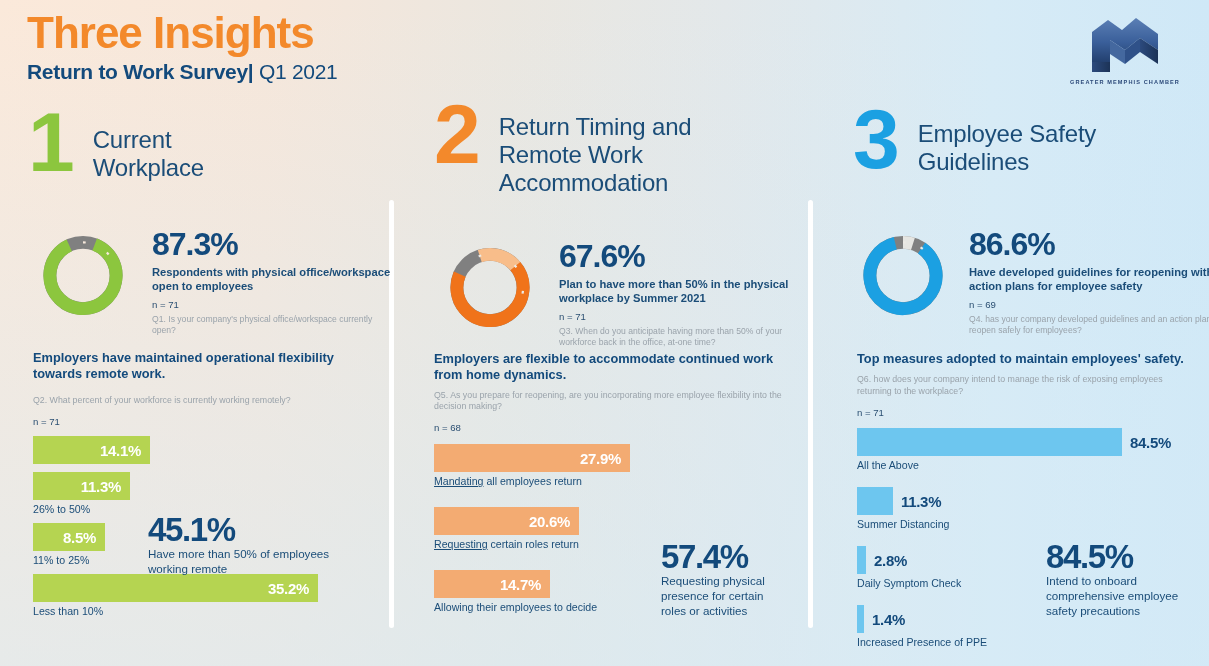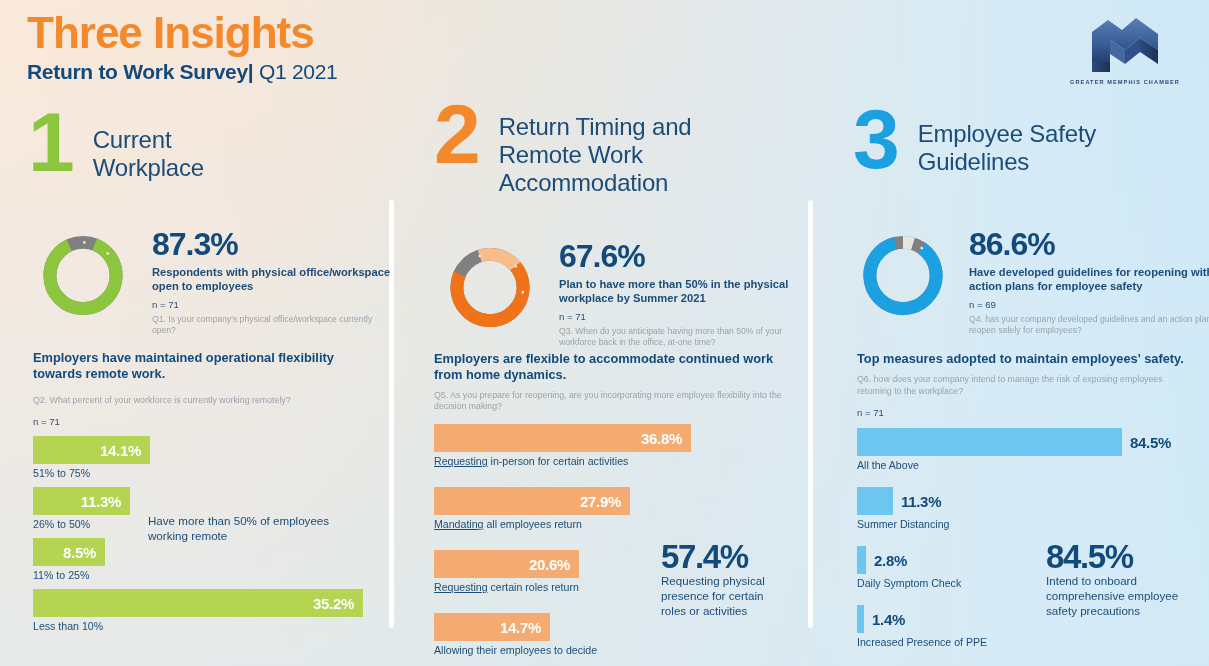--- a/index.html
+++ b/index.html
@@ -146,43 +146,43 @@
       <div class="sect-title">Employers have maintained operational flexibility towards remote work.</div>
       <div class="sect-q" style="margin-top:12px;">Q2. What percent of your workforce is currently working remotely?</div>
       <div class="sect-n" style="margin-top:10px;">n = 71</div>
     </div>
 
     <div class="barrow" style="left:33px; top:428px;">
       <div style="margin-top:8px;">
         <div class="bar g" style="width:117px;">
           <span class="bar-val">14.1%</span>
         </div>
-        <div class="bar-lbl">51% to 75%</div>
       </div>
       <div style="margin-top:8px;">
         <div class="bar g" style="width:97px;">
           <span class="bar-val">11.3%</span>
         </div>
         <div class="bar-lbl">26% to 50%</div>
       </div>
       <div style="margin-top:8px;">
         <div class="bar g" style="width:72px;">
           <span class="bar-val">8.5%</span>
         </div>
         <div class="bar-lbl">11% to 25%</div>
       </div>
       <div style="margin-top:8px;">
-        <div class="bar g" style="width:330px;text-align:center;">
+        <div class="bar g" style="width:285px;text-align:center;">
           <span class="bar-val">35.2%</span>
         </div>
         <div class="bar-lbl">Less than 10%</div>
       </div>
     </div>
 
     <div style="position:absolute; left:148px; top:513px; width:200px;">
+      <div class="callout-num">45.1%</div>
       <div class="callout-txt">Have more than 50% of employees working remote</div>
     </div>
   </div>
 
   <div class="col" id="col2">
 
     <div class="numhead" style="left:40px; top:100px;">
       <div class="bignum" id="n2">2</div>
       <div class="headtxt" style="margin-left:22px; margin-top:13px; width:250px;">
         <div>Return Timing and</div>
@@ -208,26 +208,20 @@
       </div>
     </div>
 
     <div style="position:absolute; left:40px; top:351px; width:348px;">
       <div class="sect-title">Employers are flexible to accommodate continued work from home dynamics.</div>
       <div class="sect-q" style="margin-top:6px;">Q5. As you prepare for reopening, are you incorporating more employee flexibility into the decision making?</div>
       <div class="sect-n" style="margin-top:9px;">n = 68</div>
     </div>
 
     <div class="barrow" style="left:40px; top:424px;">
-      <div>
-        <div class="bar o" style="width:257px;">
-          <span class="bar-val">36.8%</span>
-        </div>
-        <div class="bar-lbl"><u>Requesting</u><span> in-person for certain activities</span></div>
-      </div>
       <div style="margin-top:20px;">
         <div class="bar o" style="width:196px;margin-top:12px;">
           <span class="bar-val">27.9%</span>
         </div>
         <div class="bar-lbl"><u>Mandating</u><span> all employees return</span></div>
       </div>
       <div style="margin-top:20px;">
         <div class="bar o" style="width:145px;">
           <span class="bar-val">20.6%</span>
         </div>

